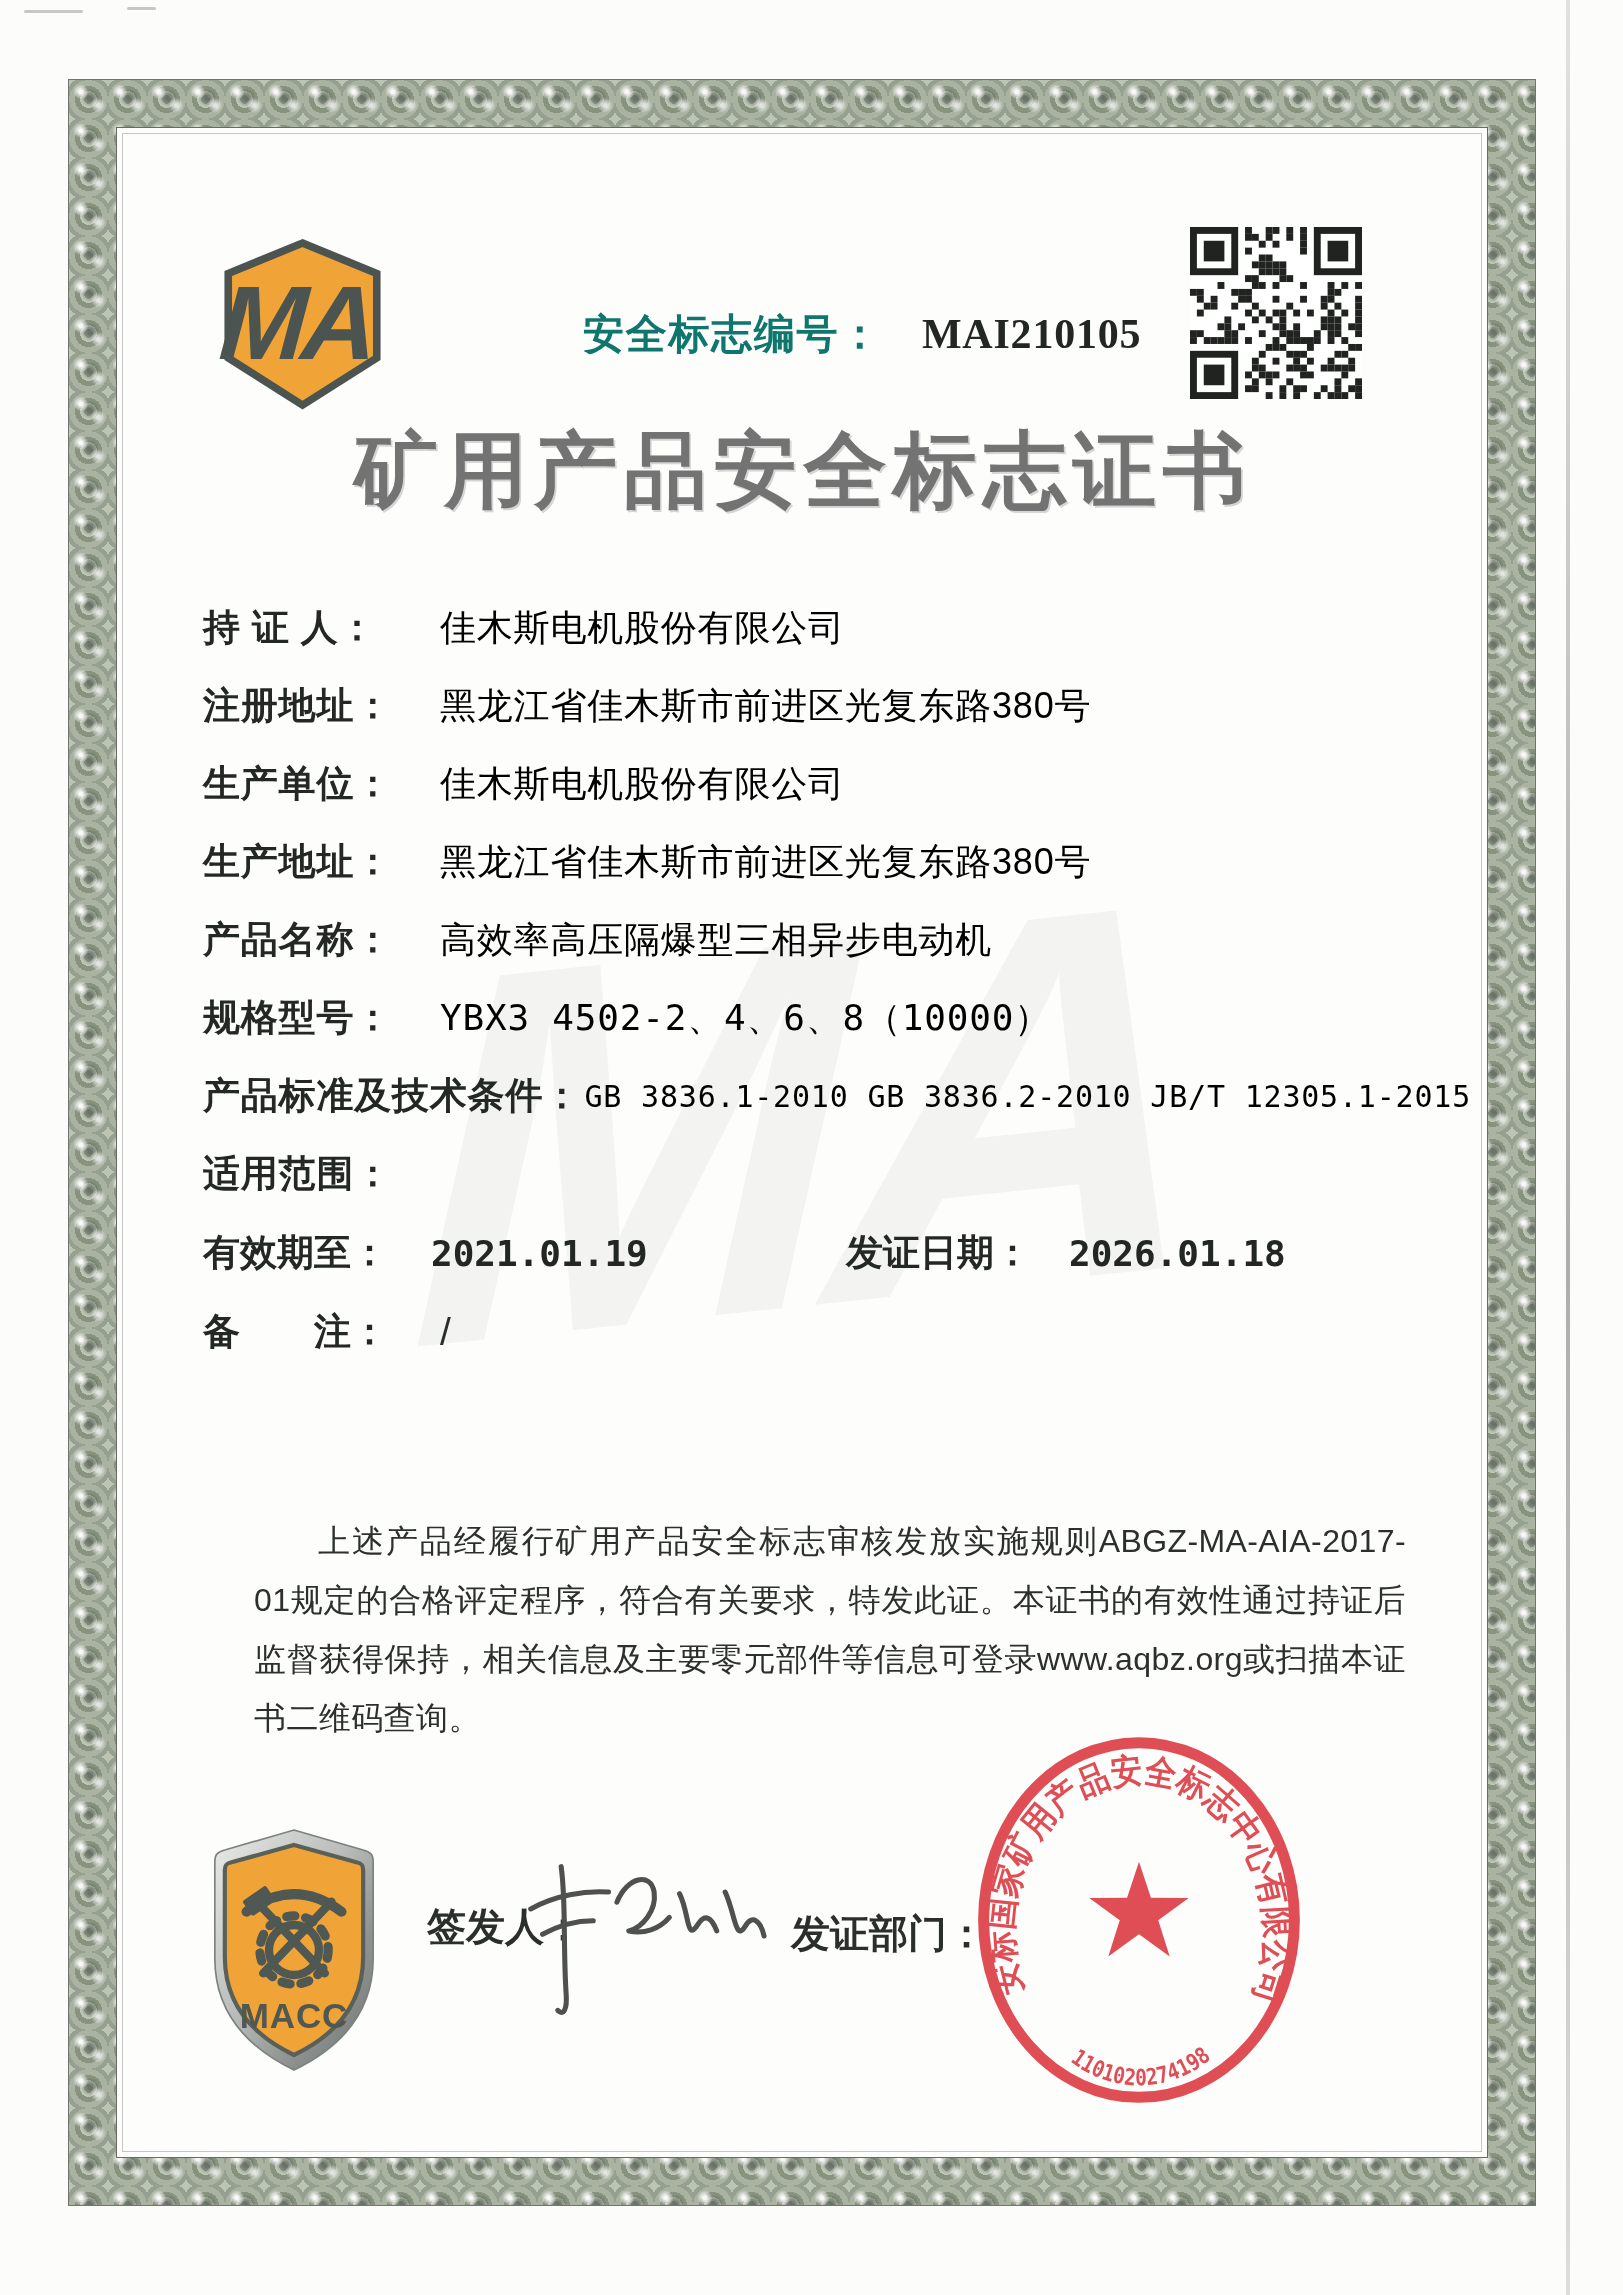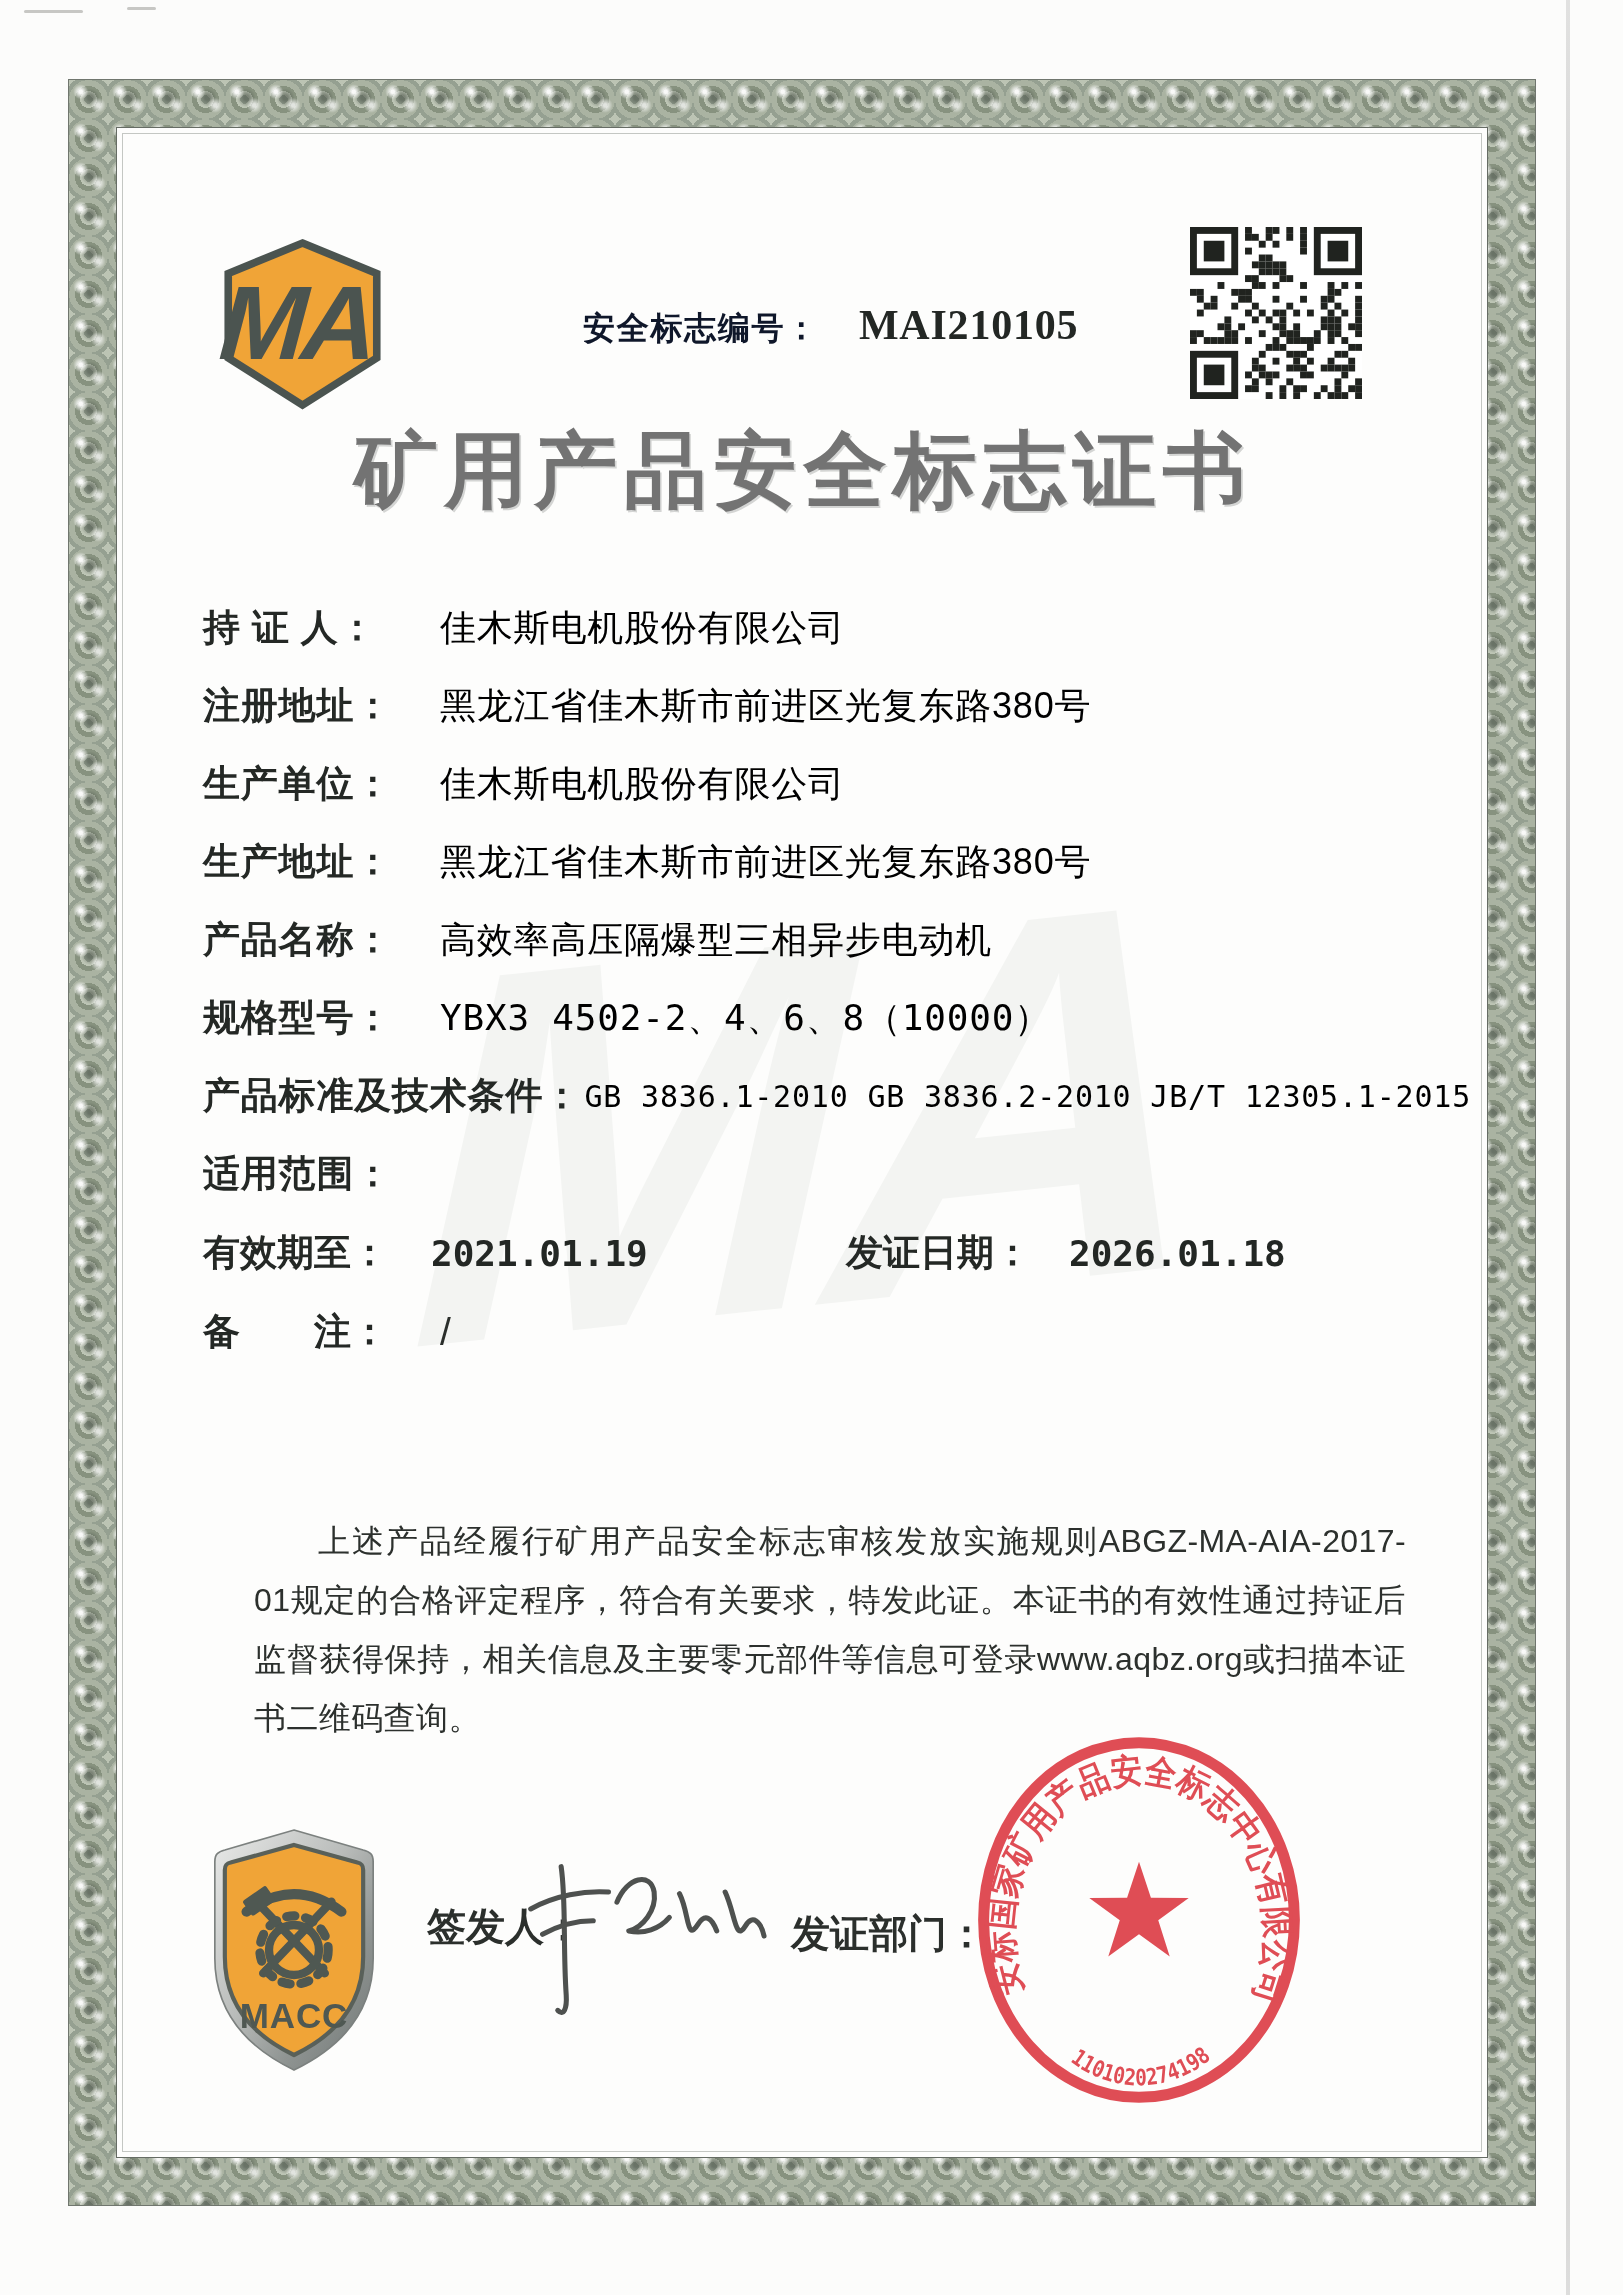--- a/index.html
+++ b/index.html
@@ -29,21 +29,21 @@
   
   .watermark { position:absolute; left:803px; top:1124px; transform:translate(-50%,-50%) rotate(-6deg) skewX(-8deg);
     font-size:524px; font-weight:900; font-style:italic; color:rgba(125,135,122,.08);
     letter-spacing:-17px; z-index:0; user-select:none; }
 
   .content { position:absolute; inset:0; z-index:1; }
 
   
   .ma-badge { position:absolute; left:201px; top:238px; width:203px; height:173px; }
   .certline { position:absolute; left:583px; top:298px; display:flex; align-items:baseline; white-space:nowrap; }
-  .certline .lbl { font-size:32px; font-weight:700; color:#0f172a; letter-spacing:1.7px;margin-top:9px; }
+  .certline .lbl { font-size:41px; font-weight:700; color:#0f766e; letter-spacing:1.7px;margin-top:9px; }
   .certline .val { font-family:"Liberation Serif", serif; font-size:42px; font-weight:600; color:#232724; margin-left:40px; letter-spacing:0.8px; }
   .qr { position:absolute; left:1190px; top:227px; width:172px; height:172px; }
 
   .title { position:absolute; left:127px; top:416px; width:1353px; text-align:center;
     font-size:83px; font-weight:900; color:#737373; letter-spacing:6.8px;
     text-shadow:1.7px 1.7px 0 rgba(90,95,90,.25); white-space:nowrap; }
 
   
   .rows { position:absolute; left:203px; top:589px; width:1268px; }
   .row { height:78px; display:flex; align-items:center; white-space:nowrap; }

